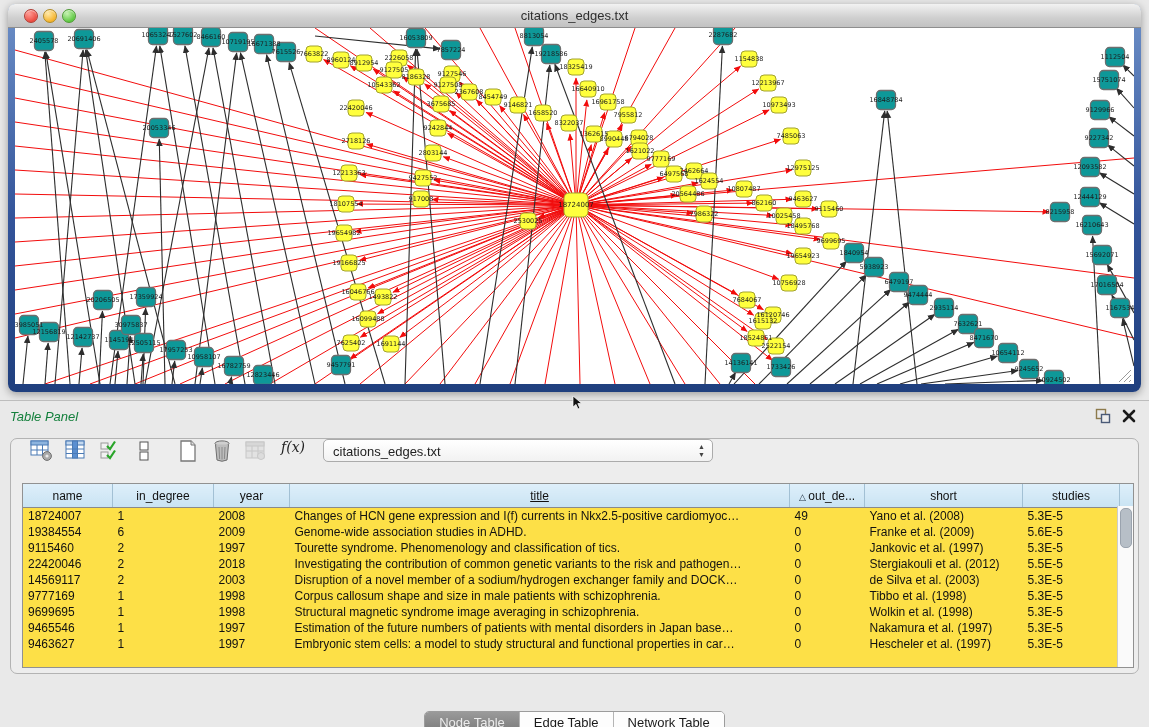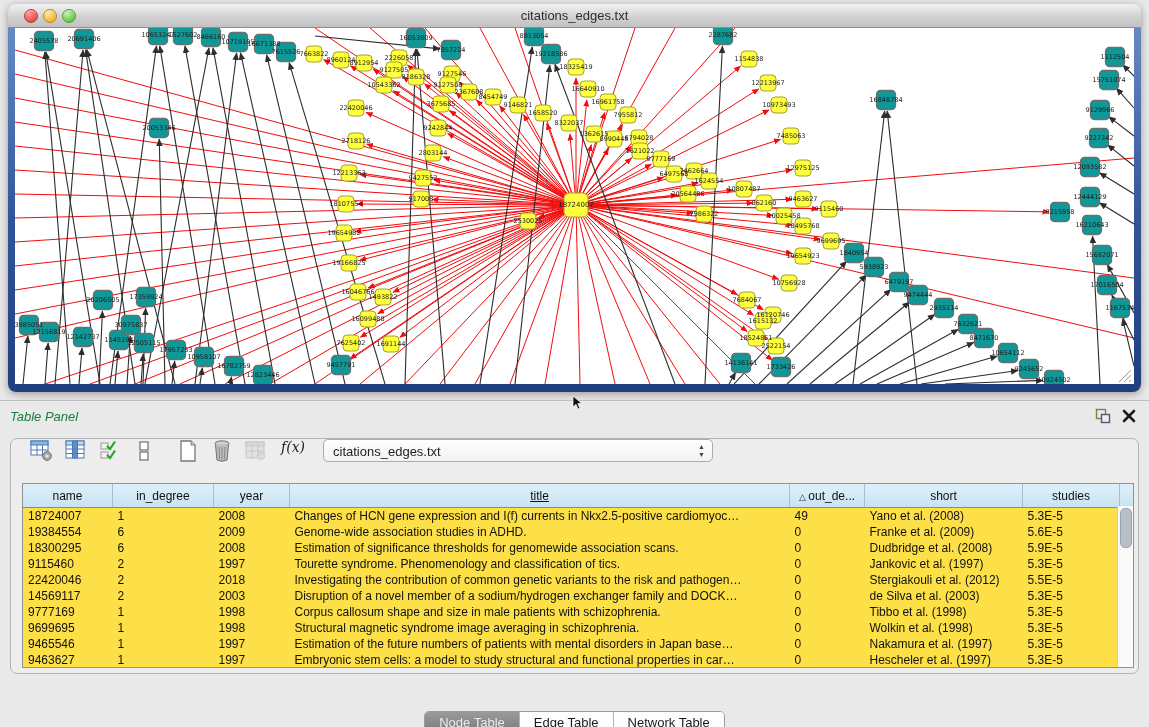--- a/index.html
+++ b/index.html
@@ -610,30 +610,20 @@
               <td>19384554</td>
               <td>6</td>
               <td>2009</td>
               <td>Genome-wide association studies in ADHD.</td>
               <td>0</td>
               <td>Franke et al. (2009)</td>
               <td>5.6E-5</td>
               <td></td>
             </tr>
             <tr>
-              <td>18300295</td>
-              <td>6</td>
-              <td>2008</td>
-              <td>Estimation of significance thresholds for genomewide association scans.</td>
-              <td>0</td>
-              <td>Dudbridge et al. (2008)</td>
-              <td>5.9E-5</td>
-              <td></td>
-            </tr>
-            <tr>
               <td>9115460</td>
               <td>2</td>
               <td>1997</td>
               <td>Tourette syndrome. Phenomenology and classification of tics.</td>
               <td>0</td>
               <td>Jankovic et al. (1997)</td>
               <td>5.3E-5</td>
               <td></td>
             </tr>
             <tr>

